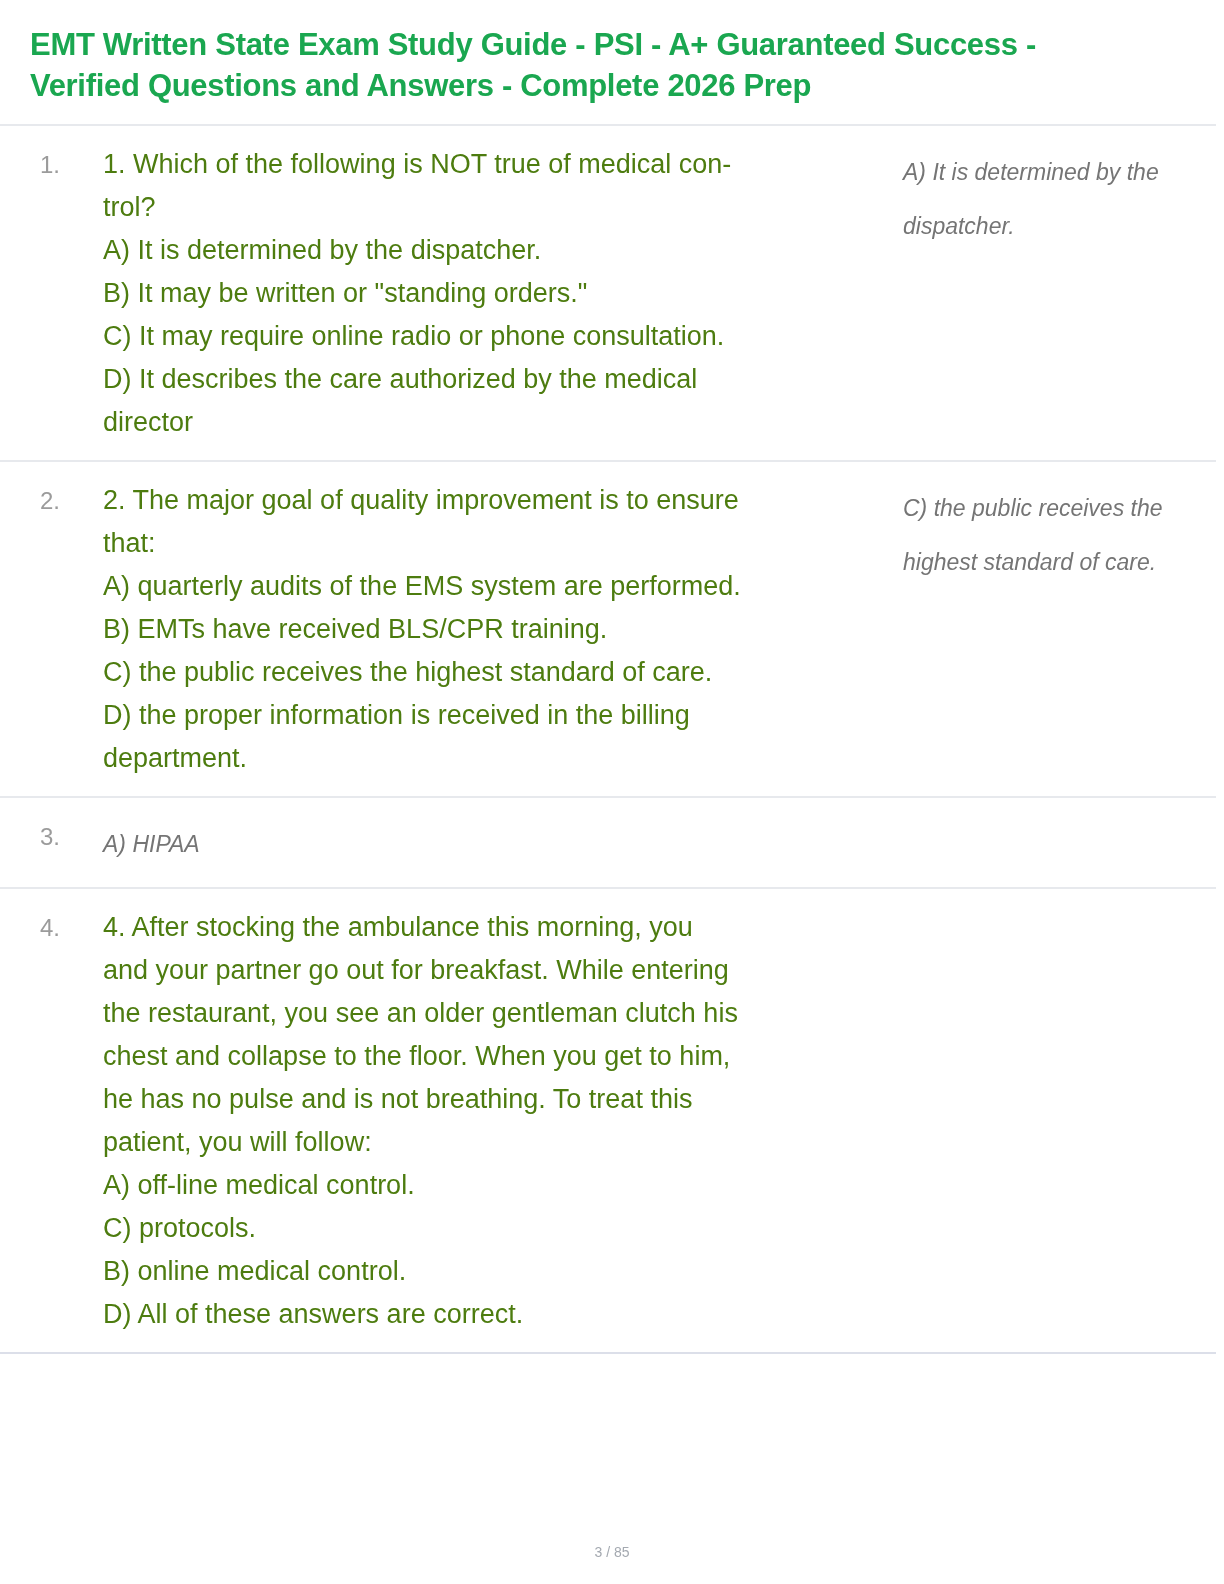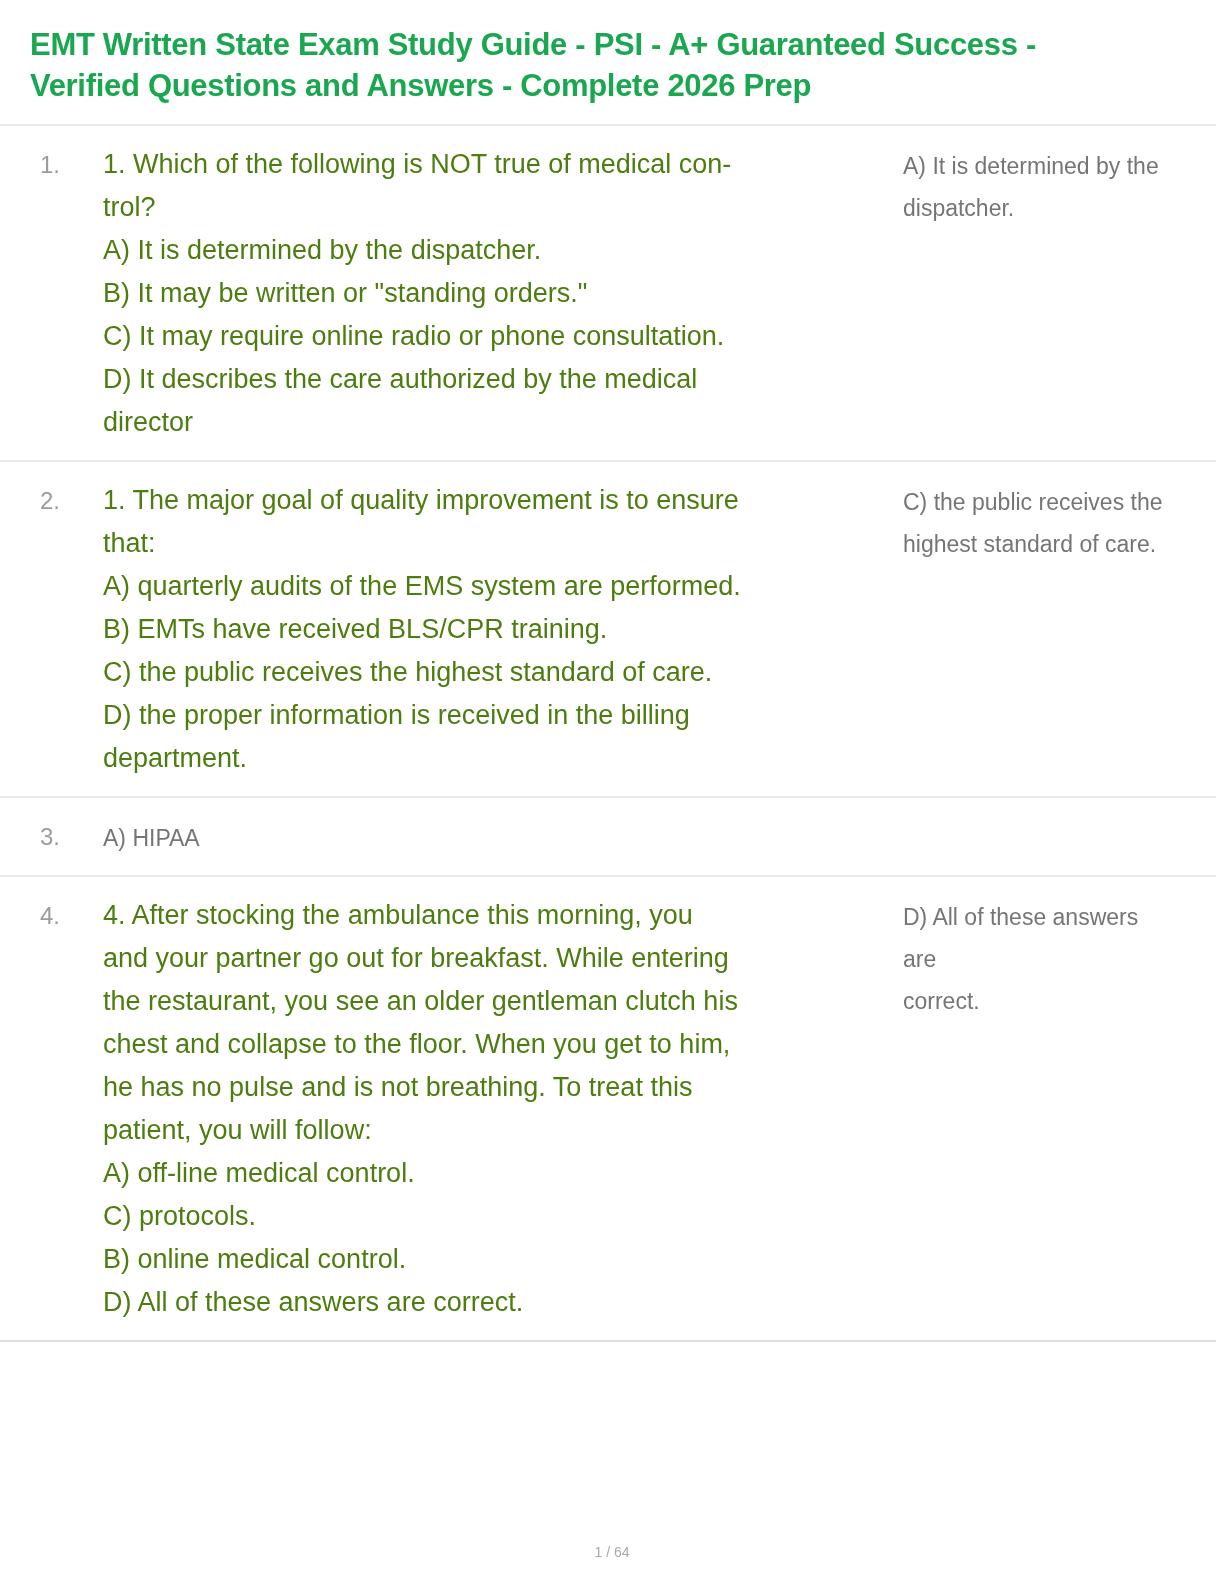--- a/index.html
+++ b/index.html
@@ -55,22 +55,23 @@
     font-size: 27px;
     line-height: 43px;
     white-space: pre-line;
   }
   .qa-answer {
     flex: 1 1 auto;
     padding-right: 44px;
     padding-top: 2px;
     color: #757575;
     font-size: 23px;
-    line-height: 42px;
+    line-height: 54px;
     white-space: pre-line;
+    font-style: italic;
   }
   .footer {
     position: absolute;
     left: 0;
     top: 1520px;
     width: 100%;
     text-align: center;
     color: #a4a9b0;
     font-size: 14px;
   }
@@ -93,21 +94,21 @@
 B) It may be written or "standing orders."
 C) It may require online radio or phone consultation.
 D) It describes the care authorized by the medical
 director</div>
       <div class="qa-answer">A) It is determined by the
 dispatcher.</div>
     </div>
 
     <div class="qa-row">
       <div class="qa-num">2.</div>
-      <div class="qa-question">1. The major goal of quality improvement is to ensure
+      <div class="qa-question">2. The major goal of quality improvement is to ensure
 that:
 A) quarterly audits of the EMS system are performed.
 B) EMTs have received BLS/CPR training.
 C) the public receives the highest standard of care.
 D) the proper information is received in the billing
 department.</div>
       <div class="qa-answer">C) the public receives the
 highest standard of care.</div>
     </div>
 
@@ -121,21 +122,19 @@
       <div class="qa-question">4. After stocking the ambulance this morning, you
 and your partner go out for breakfast. While entering
 the restaurant, you see an older gentleman clutch his
 chest and collapse to the floor. When you get to him,
 he has no pulse and is not breathing. To treat this
 patient, you will follow:
 A) off-line medical control.
 C) protocols.
 B) online medical control.
 D) All of these answers are correct.</div>
-      <div class="qa-answer">D) All of these answers are
-correct.</div>
     </div>
 
   </div>
 
-  <div class="footer">1 / 64</div>
+  <div class="footer">3 / 85</div>
 
 </div>
 
 </body></html>

